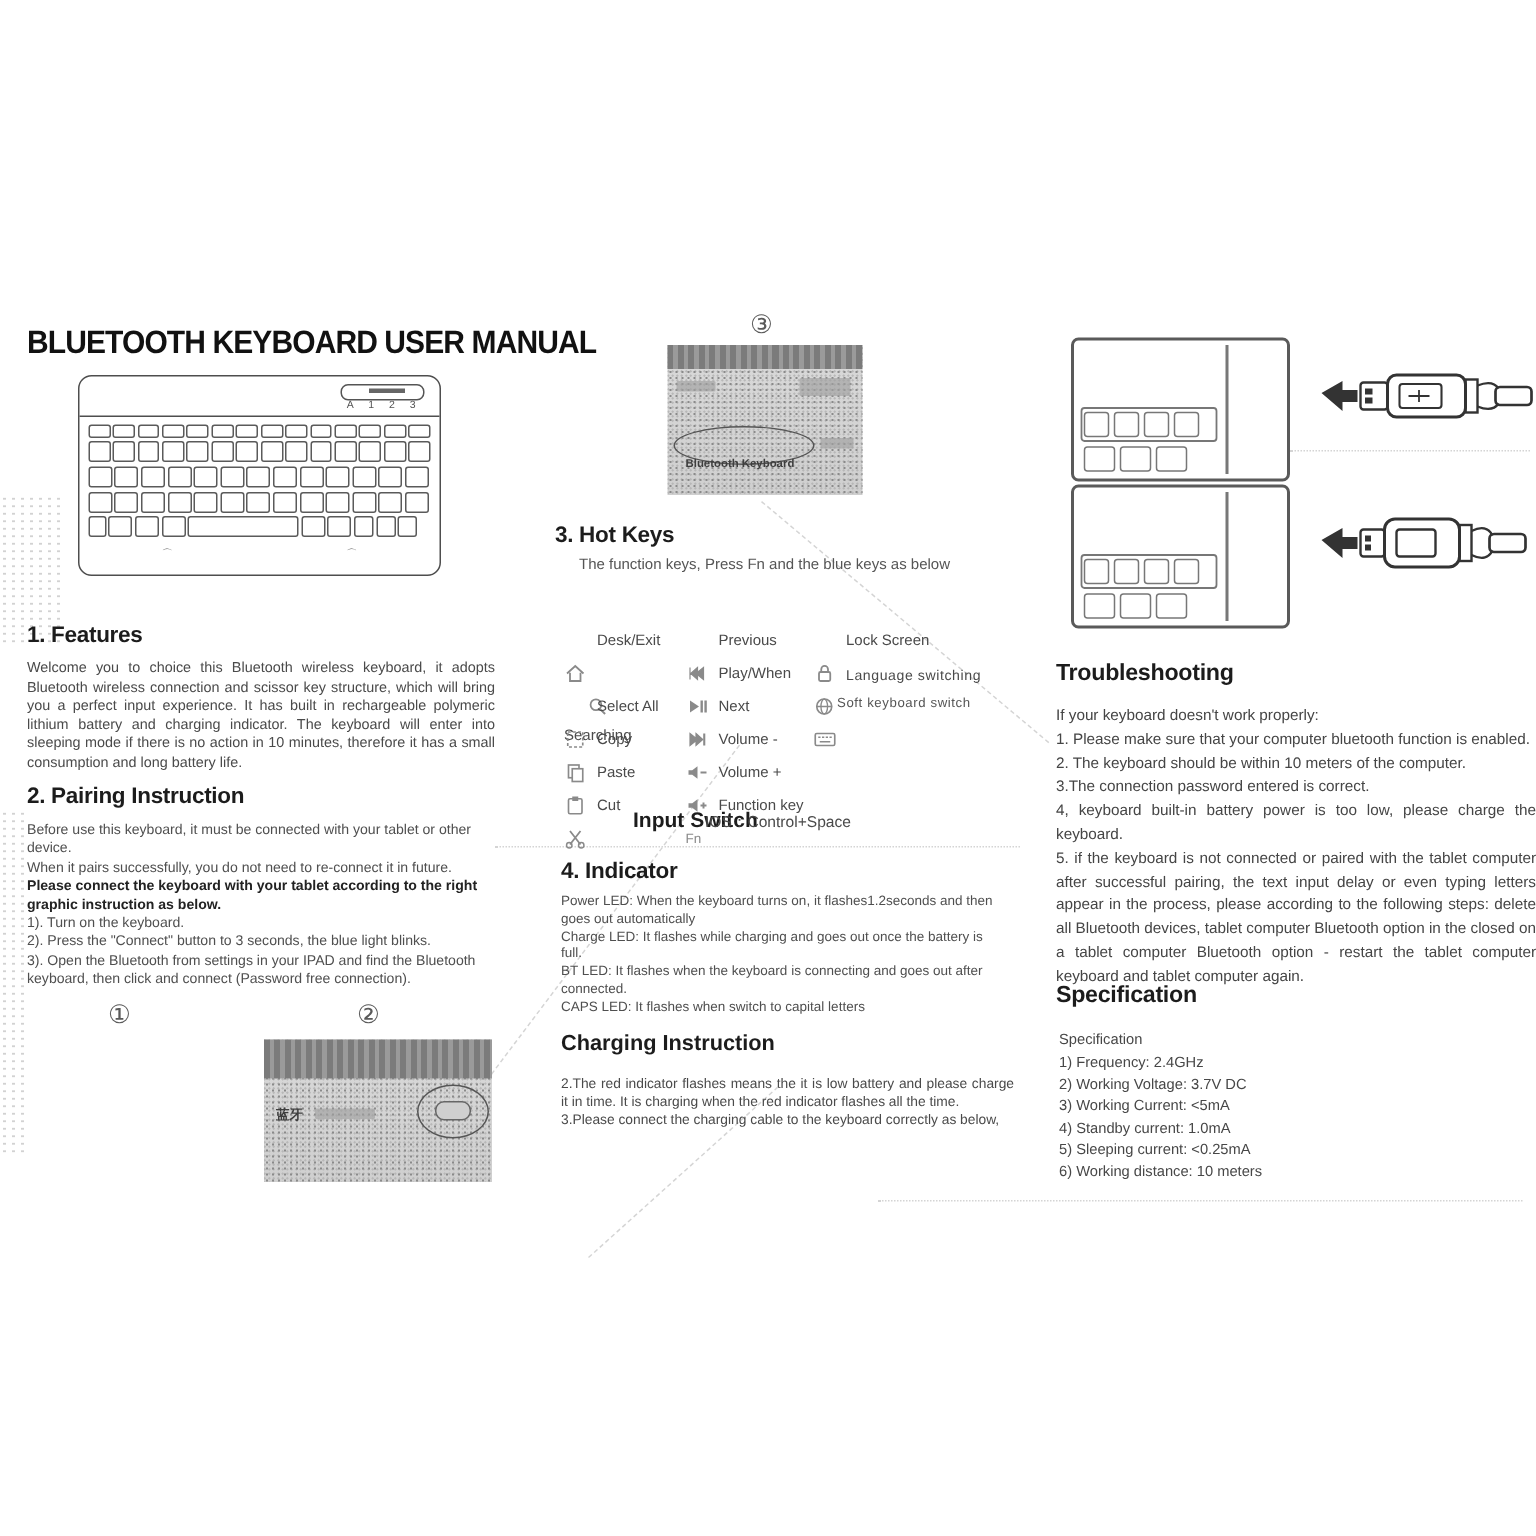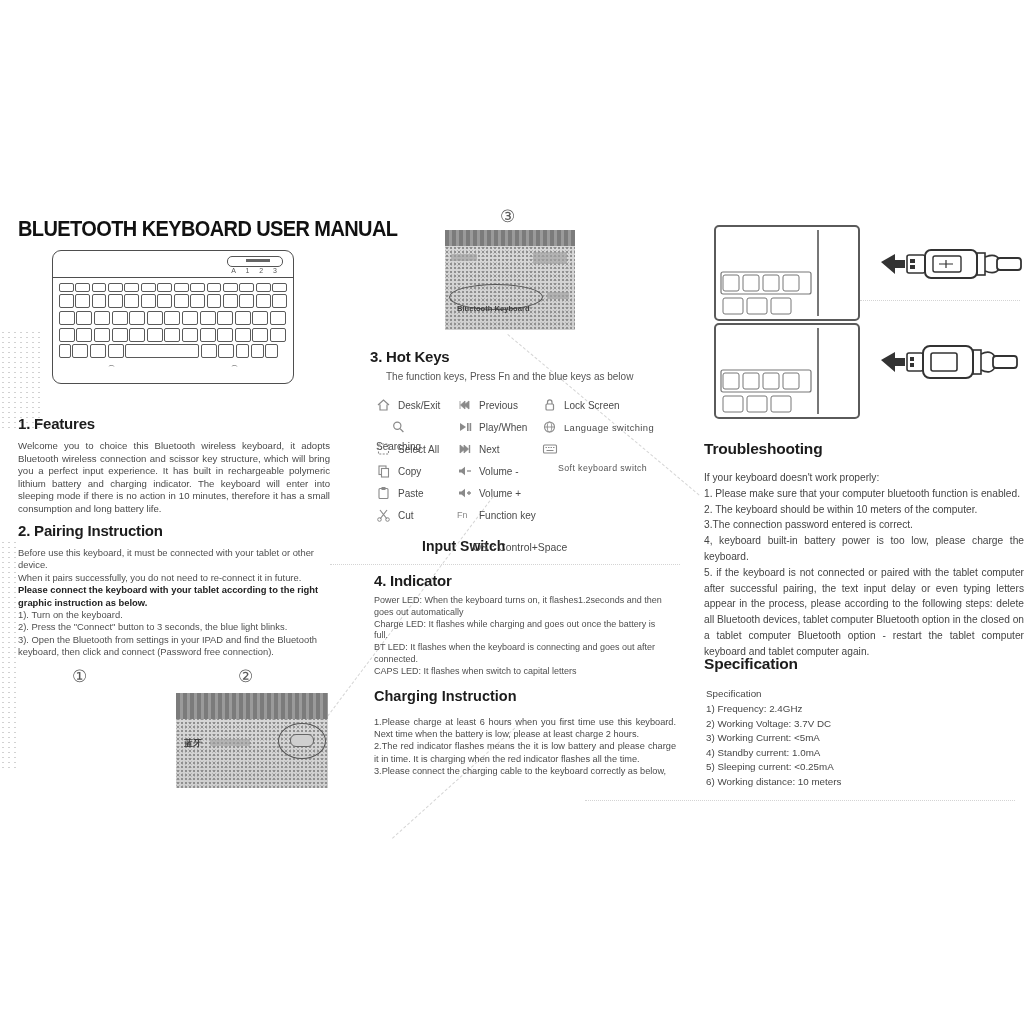--- a/index.html
+++ b/index.html
@@ -30,21 +30,21 @@
       background-size:4px 4px,3px 3px,100% 100%;
       background-position:0 0,2px 1px,0 0;}
   .shot .bar-dark{background:repeating-linear-gradient(90deg,#1d1d1d 0 3px,#3a3a3a 3px 5px);}
   .shot .bar-mid{background:repeating-linear-gradient(90deg,#7b7b7b 0 4px,#9a9a9a 4px 7px);}
   .blurbar{background:#9f9f9f;opacity:.65;border-radius:1px;}
   .shot-label{font-size:9px;color:#3e3e3e;font-weight:bold;}
   .oval{border:1.6px solid #555;border-radius:50%;}
 
   
   .hk-label{font-size:10px;color:#4a4a4a;white-space:nowrap;}
-  .hk-icon{display:inline-block;width:15px;height:14px;color:#8a8a8a;}
+  .hk-icon{display:inline-block;width:15px;height:14px;color:#8a8a8a;margin-top:44px;}
   .hk-row{position:absolute;display:flex;align-items:center;gap:7px;}
   .hk-caption{font-size:8.8px;color:#555;}
 
   
   .halftone{background-image:radial-gradient(#8f8f8f 0.8px, transparent 0.9px);background-size:6px 5px;opacity:.4;}
   .dashline{border-top:1px dashed #b9b9b9;opacity:.6;transform-origin:left top;}
   .dotrow{border-top:1px dotted #c2c2c2;opacity:.7;}
 
   
   .kb{border:1.6px solid #4e4e4e;border-radius:9px;background:#fff;box-sizing:border-box;}
@@ -343,21 +343,20 @@
   <div class="abs h-sec" style="left:374px;top:572px;">4. Indicator</div>
   <div class="abs" style="left:374px;top:595px;width:288px;">
     <div class="body-txt2" style="font-size:9px;line-height:11.8px;">Power LED:  When the keyboard turns on, it  flashes1.2seconds and then goes out automatically</div>
     <div class="body-txt2" style="font-size:9px;line-height:11.8px;">Charge LED:  It  flashes while charging and goes out once the battery is full.</div>
     <div class="body-txt2" style="font-size:9px;line-height:11.8px;">BT LED: It flashes when the keyboard is connecting and goes out after connected.</div>
     <div class="body-txt2" style="font-size:9px;line-height:11.8px;">CAPS LED:  It flashes when switch to capital letters</div>
   </div>
 
   <div class="abs h-sub" style="left:374px;top:688px;font-size:14.5px;">Charging Instruction</div>
   <div class="abs" style="left:374px;top:716px;width:302px;">
-    <div class="body-txt" style="font-size:9.2px;line-height:12.2px;">1.Please charge at least 6 hours when you first time use this keyboard. Next time when the battery is low, please at least charge 2 hours.</div>
     <div class="body-txt" style="font-size:9.2px;line-height:12.2px;">2.The  red indicator flashes means the it is low battery and please charge it in time.  It is charging when the red indicator flashes all the time.</div>
     <div class="body-txt" style="font-size:9.2px;line-height:12.2px;">3.Please connect the charging cable to the keyboard correctly as below,</div>
   </div>
 
   <div class="abs" style="left:713px;top:224px;">
     <svg width="310" height="98" viewBox="0 0 310 98">
       <rect x="2" y="2" width="144" height="94" rx="4" fill="none" stroke="#5a5a5a" stroke-width="2"></rect>
       <rect x="104" y="6" width="2" height="86" fill="#777"></rect>
       <rect x="8" y="48" width="90" height="22" rx="2" fill="none" stroke="#777" stroke-width="1.2"></rect>
       <rect x="10" y="51" width="16" height="16" rx="2" fill="none" stroke="#777"></rect>

